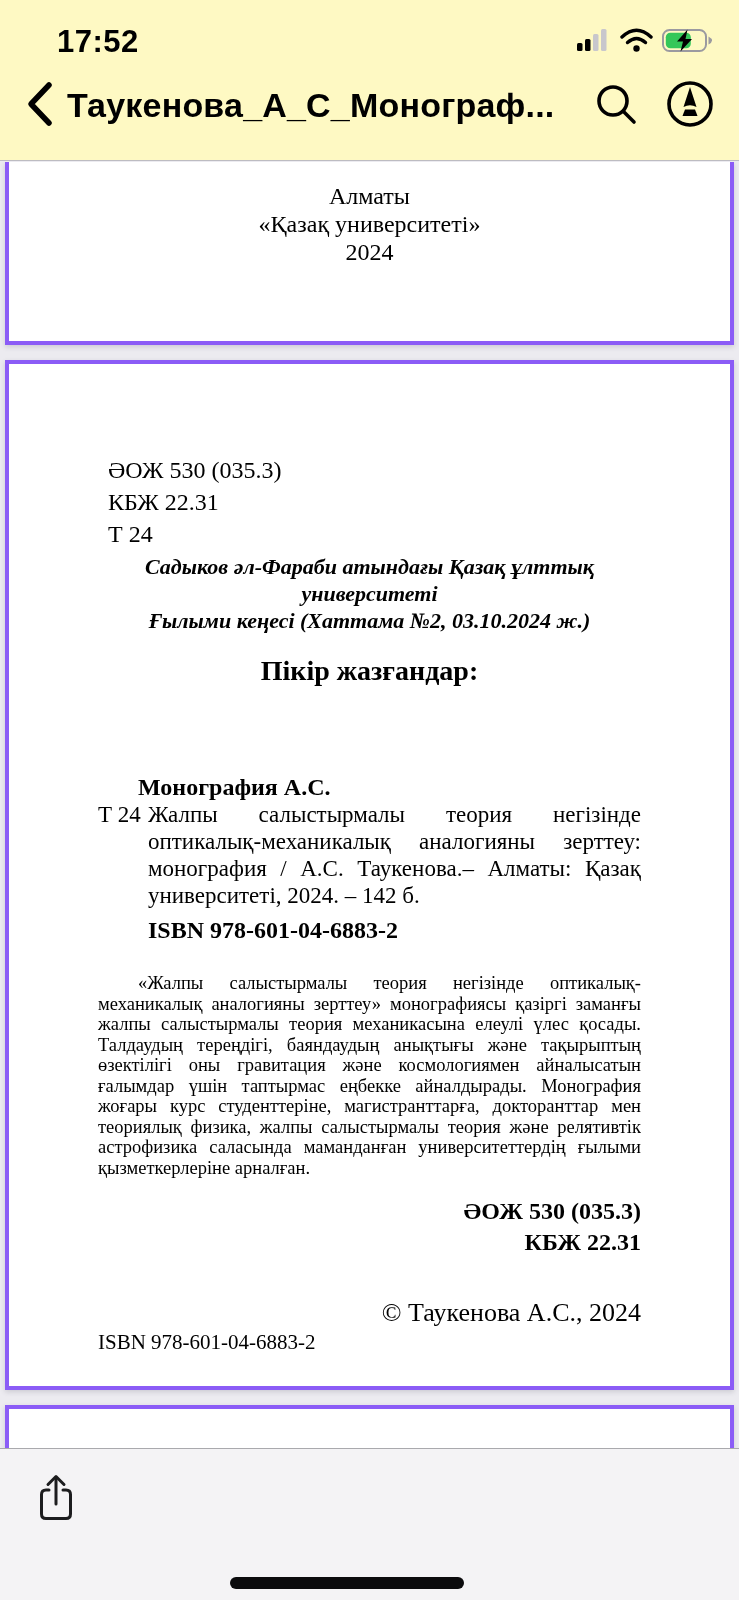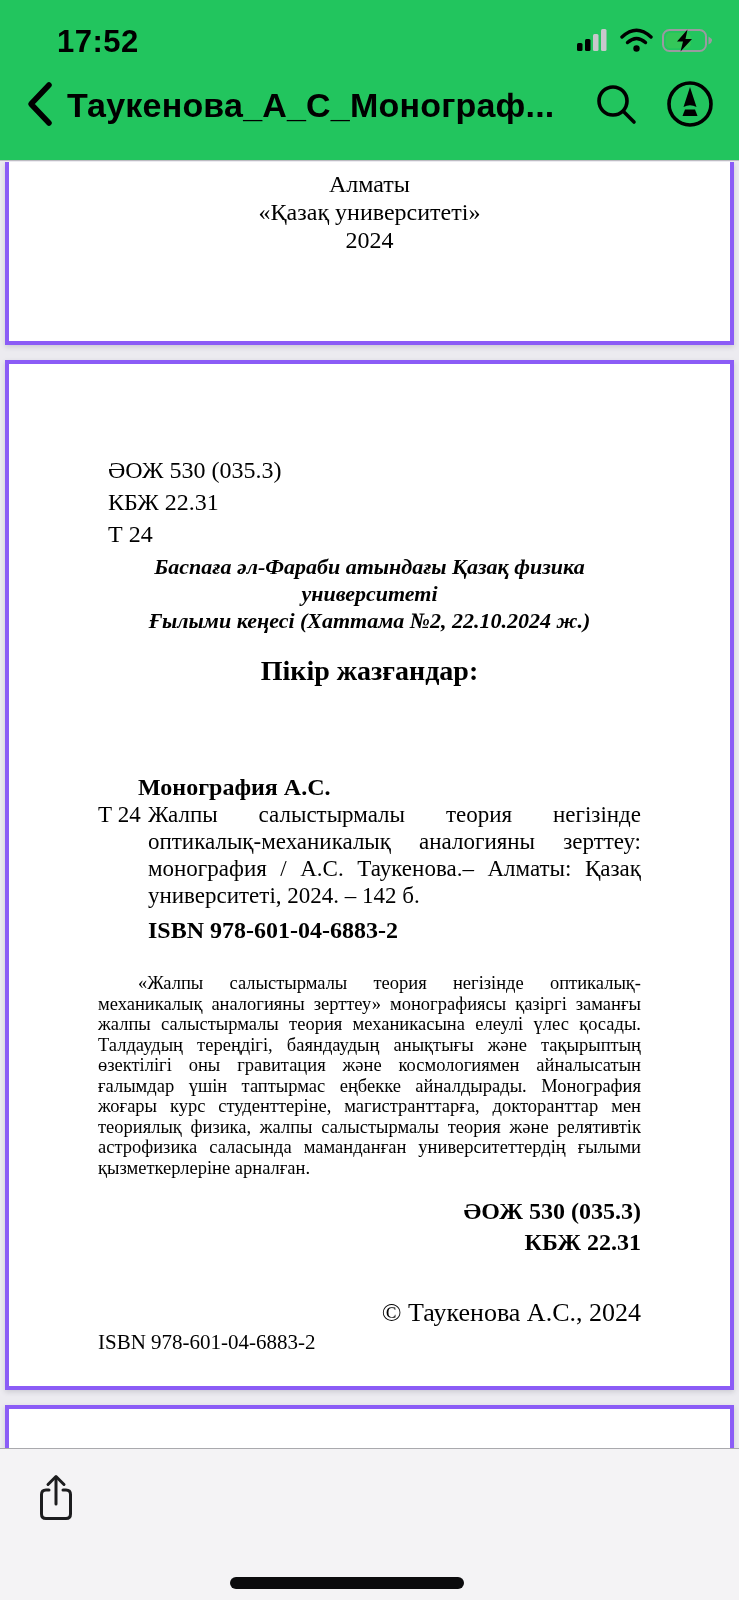--- a/index.html
+++ b/index.html
@@ -5,21 +5,21 @@
   * { margin:0; padding:0; box-sizing:border-box; }
   html,body { background:#d8d8dc; }
   .screen {
     position:relative; width:739px; height:1600px; margin:0 auto;
     background:#ECEBF0; overflow:hidden;
     font-family:"Liberation Sans","DejaVu Sans",sans-serif; color:#000;
   }
   
   .header {
     position:absolute; top:0; left:0; right:0; height:161px;
-    background:#22c55e; border-bottom:1px solid #BDBCC2; z-index:20;
+    background:#fef9c3; border-bottom:1px solid #BDBCC2; z-index:20;
   }
   .status-bar {
     display:flex; justify-content:space-between; align-items:center;
     padding:22px 26px 0 57px; height:62px;
   }
   .status-time { font-size:31px; font-weight:700; letter-spacing:.5px; }
   .status-icons { display:flex; align-items:center; gap:9px; }
   .nav-bar { display:flex; align-items:center; height:92px; padding:0 24px 6px 24px; }
   .back-btn { background:none; border:none; padding:0 14px 0 2px; cursor:pointer; display:flex; align-items:center; }
   .nav-title {
@@ -30,21 +30,21 @@
   
   .scroll-area {
     position:absolute; top:162px; bottom:152px; left:0; right:0;
     background:#ECEBF0; overflow:hidden;
   }
   .page {
     background:#fff; margin:0 5px; border:4px solid #8b5cf6;
     box-shadow:0 2px 5px rgba(60,60,80,.18);
     font-family:"Liberation Serif","DejaVu Serif",serif;
   }
-  .page-title-tail { height:183px; border-top:none; padding-top:8px; text-align:center;
+  .page-title-tail { height:183px; border-top:none; padding-top:20px; text-align:center;
     font-size:24px; line-height:28px; }
   .page-imprint { margin-top:15px; height:1030px; padding:90px 89px 0 89px; }
   .page-next { margin-top:15px; height:80px; }
   
   .udc-left { margin-left:10px; font-size:24px; line-height:32px; }
   .approval { margin-top:3px; text-align:center; font-style:italic; font-weight:600;
     font-size:22px; line-height:27px; }
   .rev-head { margin-top:23px; text-align:center; font-weight:700; font-size:28px; line-height:28px; }
   .rev-line { text-align:center; font-size:23px; line-height:26px; }
   .bi { font-weight:700; font-style:italic; }
@@ -141,22 +141,22 @@
     </section>
 
     <section class="page page-imprint">
       <div class="udc-left">
         <div>ӘОЖ 530 (035.3)</div>
         <div>КБЖ 22.31</div>
         <div>Т 24</div>
       </div>
 
       <div class="approval">
-        <div>Баспаға әл-Фараби атындағы Қазақ физика университеті</div>
-        <div>Ғылыми кеңесі (Хаттама №2, 22.10.2024 ж.)</div>
+        <div>Садыков әл-Фараби атындағы Қазақ ұлттық университеті</div>
+        <div>Ғылыми кеңесі (Хаттама №2, 03.10.2024 ж.)</div>
       </div>
 
       <div class="rev-head">Пікір жазғандар:</div>
 
       <div class="author">Монография А.С.</div>
 
       <div class="entry-row">
         <span class="entry-code">Т 24</span>
         <span class="entry-text">Жалпы салыстырмалы теория негізінде оптикалық-механикалық аналогияны зерттеу: монография / А.С. Таукенова.– Алматы: Қазақ университеті, 2024. – 142 б.</span>
       </div>

